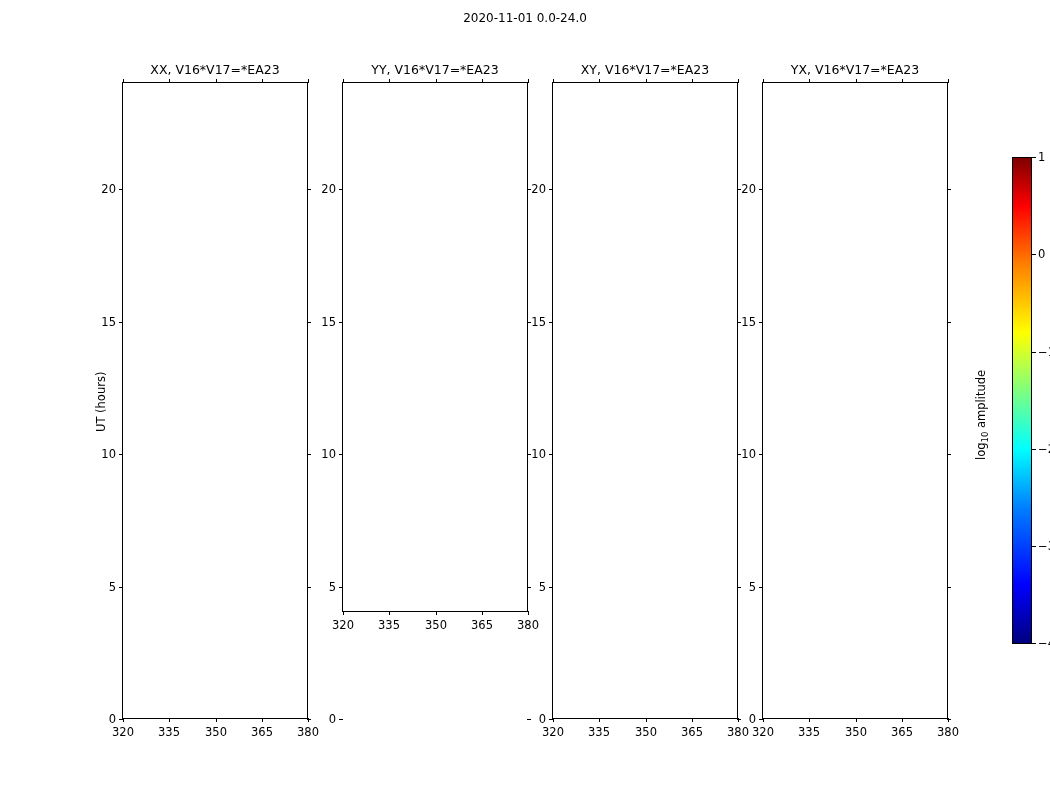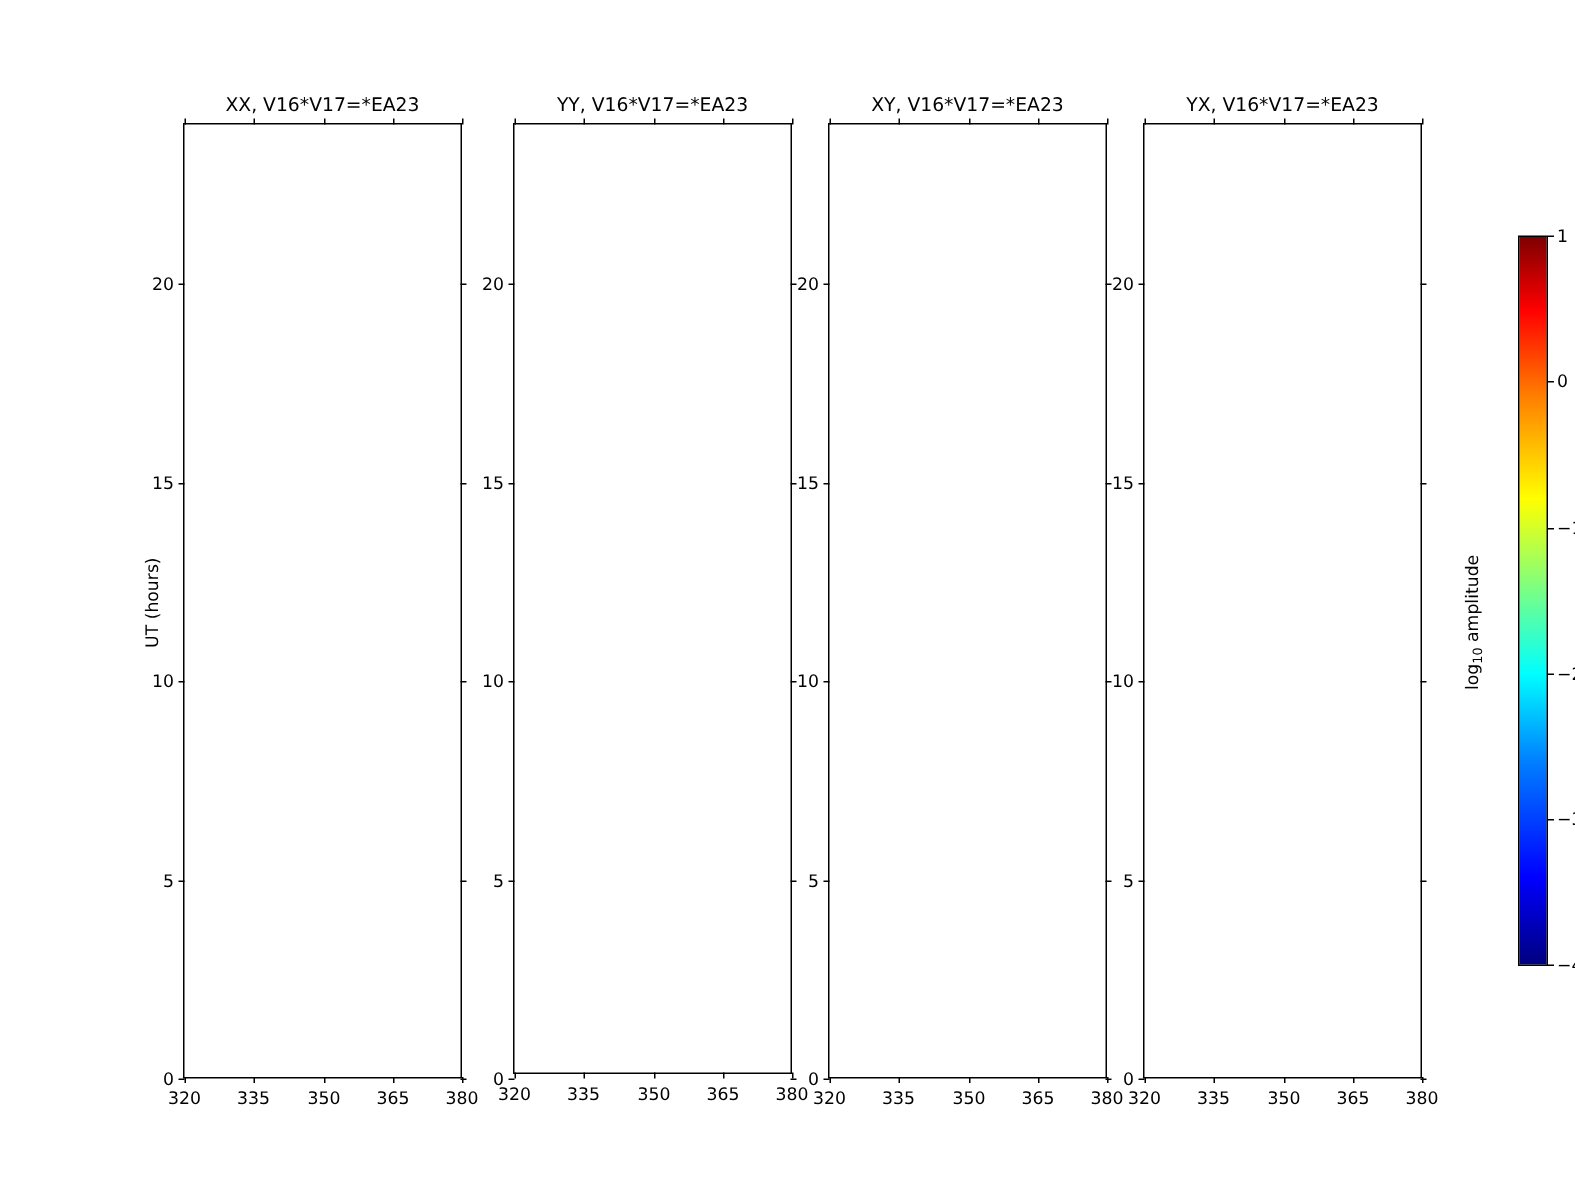--- a/index.html
+++ b/index.html
@@ -167,20 +167,21 @@
     vertical-align: baseline;
     position: relative;
     top: 2.5px;
   }
 </style>
 </head>
 <body>
 
 <div id="figure">
 
+  <div class="suptitle">2020-11-01 0.0-24.0</div>
 
   <div class="panel" style="left:122px; top:82px; width:186px; height:637px;">
     <div class="axes-frame" style="left:0; top:0; width:186px; height:637px;">
       <div class="panel-title">XX, V16*V17=*EA23</div>
 
       <div class="tick-x" style="left:0px;"></div>
       <div class="tick-x" style="left:46px;"></div>
       <div class="tick-x" style="left:93px;"></div>
       <div class="tick-x" style="left:139px;"></div>
       <div class="tick-x" style="left:185px;"></div>
@@ -213,21 +214,21 @@
       <div class="ylabel-tick" style="top:504px;">5</div>
       <div class="ylabel-tick" style="top:371px;">10</div>
       <div class="ylabel-tick" style="top:239px;">15</div>
       <div class="ylabel-tick" style="top:106px;">20</div>
     </div>
   </div>
 
   <div class="axis-title-y" style="left:95px; top:432px;">UT (hours)</div>
 
   <div class="panel" style="left:342px; top:82px; width:186px; height:637px;">
-    <div class="axes-frame" style="left:0; top:0; width:186px; height:634px;">
+    <div class="axes-frame" style="left:0; top:0; width:186px; height:530px;">
       <div class="panel-title">YY, V16*V17=*EA23</div>
 
       <div class="tick-x" style="left:0px;"></div>
       <div class="tick-x" style="left:46px;"></div>
       <div class="tick-x" style="left:93px;"></div>
       <div class="tick-x" style="left:139px;"></div>
       <div class="tick-x" style="left:185px;"></div>
       <div class="tick-x-top" style="left:0px;"></div>
       <div class="tick-x-top" style="left:46px;"></div>
       <div class="tick-x-top" style="left:93px;"></div>

